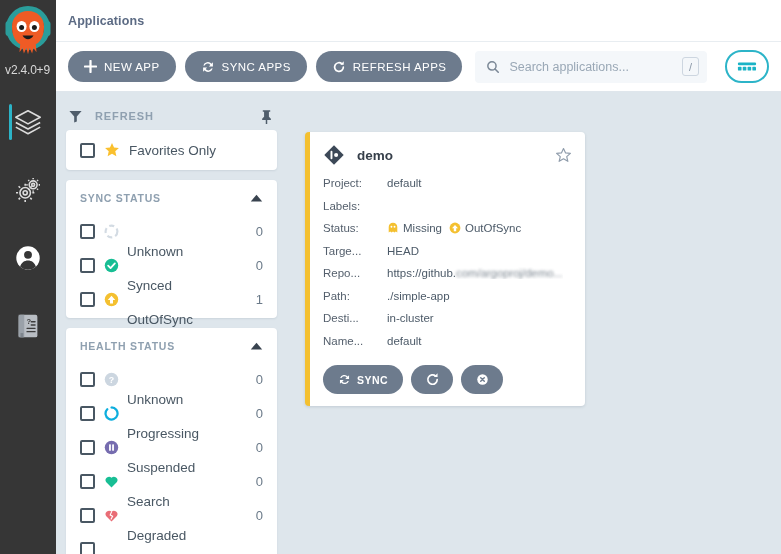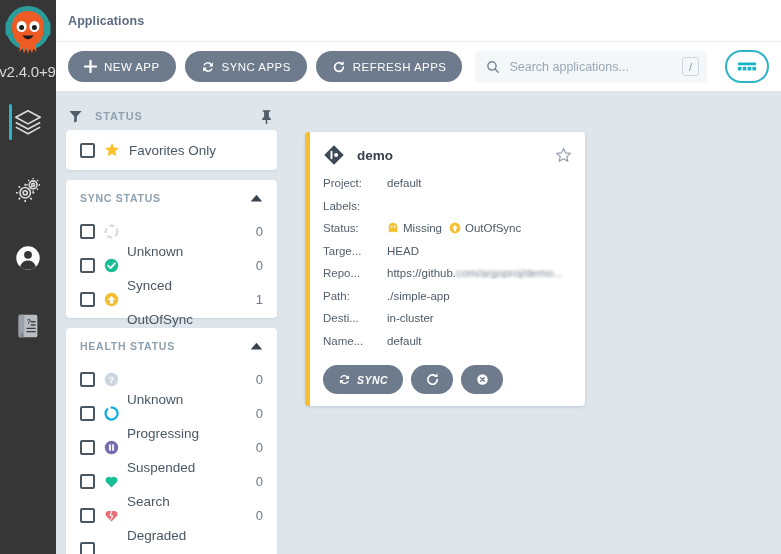--- a/index.html
+++ b/index.html
@@ -20,21 +20,21 @@
     position: relative; z-index: 5;
   }
   .logo-box {
     width: 56px; height: 88px;
     display: flex; flex-direction: column; align-items: center;
     justify-content: flex-start; padding-top: 4px;
     overflow: hidden;
   }
   .octo { width: 48px; height: 58px; display: block; }
   .version {
-    font-size: 15px; color: #d8d8d8; letter-spacing: -0.2px;
+    font-size: 12px; color: #d8d8d8; letter-spacing: -0.2px;
     white-space: nowrap; margin-top: 1px; width: 56px;
     text-align: center; overflow: hidden; text-indent: -1px;
   }
   .nav-items { display: flex; flex-direction: column; width: 56px; }
   .nav-item {
     width: 56px; height: 68px; position: relative;
     display: flex; align-items: center; justify-content: center;
     cursor: pointer;
   }
   .nav-item.active::before {
@@ -172,21 +172,21 @@
   .blur-url {
     filter: blur(1.6px); opacity: 0.72; letter-spacing: -0.1px;
   }
   .ac-actions { display: flex; align-items: center; gap: 8px; margin-top: 13px; }
   .abtn {
     height: 29px; border-radius: 15px; background: #6d7b8d; border: none;
     color: #fff; display: inline-flex; align-items: center; justify-content: center;
     gap: 6px; font-size: 10.5px; font-weight: bold; letter-spacing: 0.5px;
     cursor: pointer; font-family: "Liberation Sans", sans-serif;
   }
-  .abtn.wide { padding: 0 15px; font-style: italic; }
+  .abtn.wide { padding: 0 15px; }
   .abtn.round { width: 42px; padding: 0; }
 </style>
 </head>
 <body>
 
 <div class="app">
 
   <div class="navbar">
     <div class="logo-box">
       <svg class="octo" viewBox="0 0 48 58">
@@ -296,21 +296,21 @@
       </div>
     </div>
 
     <div class="body">
 
       <div class="filters">
         <div class="filters-head">
           <svg width="15" height="15" viewBox="0 0 16 16">
             <path d="M1.5 2h13l-5.1 6v5.3L6.6 14.5V8z" fill="#4f5d6b"></path>
           </svg>
-          <div class="filters-title">STATUS</div>
+          <div class="filters-title">REFRESH</div>
           <svg width="13" height="15" viewBox="0 0 14 16">
             <path d="M3 1.3h8v1.6H9.6v5.3l2.1 2.3v1.4H7.8V16H6.2v-4.1H2.3v-1.4l2.1-2.3V2.9H3z" fill="#4f5d6b"></path>
           </svg>
         </div>
 
         <div class="card-panel">
           <div class="fav-row">
             <div class="chk"></div>
             <svg width="16" height="16" viewBox="0 0 18 18" style="margin-left:9px">
               <path d="M9 1.2l2.3 5 5.5.6-4.1 3.7 1.2 5.4L9 13.1l-4.9 2.8 1.2-5.4L1.2 6.8l5.5-.6z" fill="#fac02e"></path>

